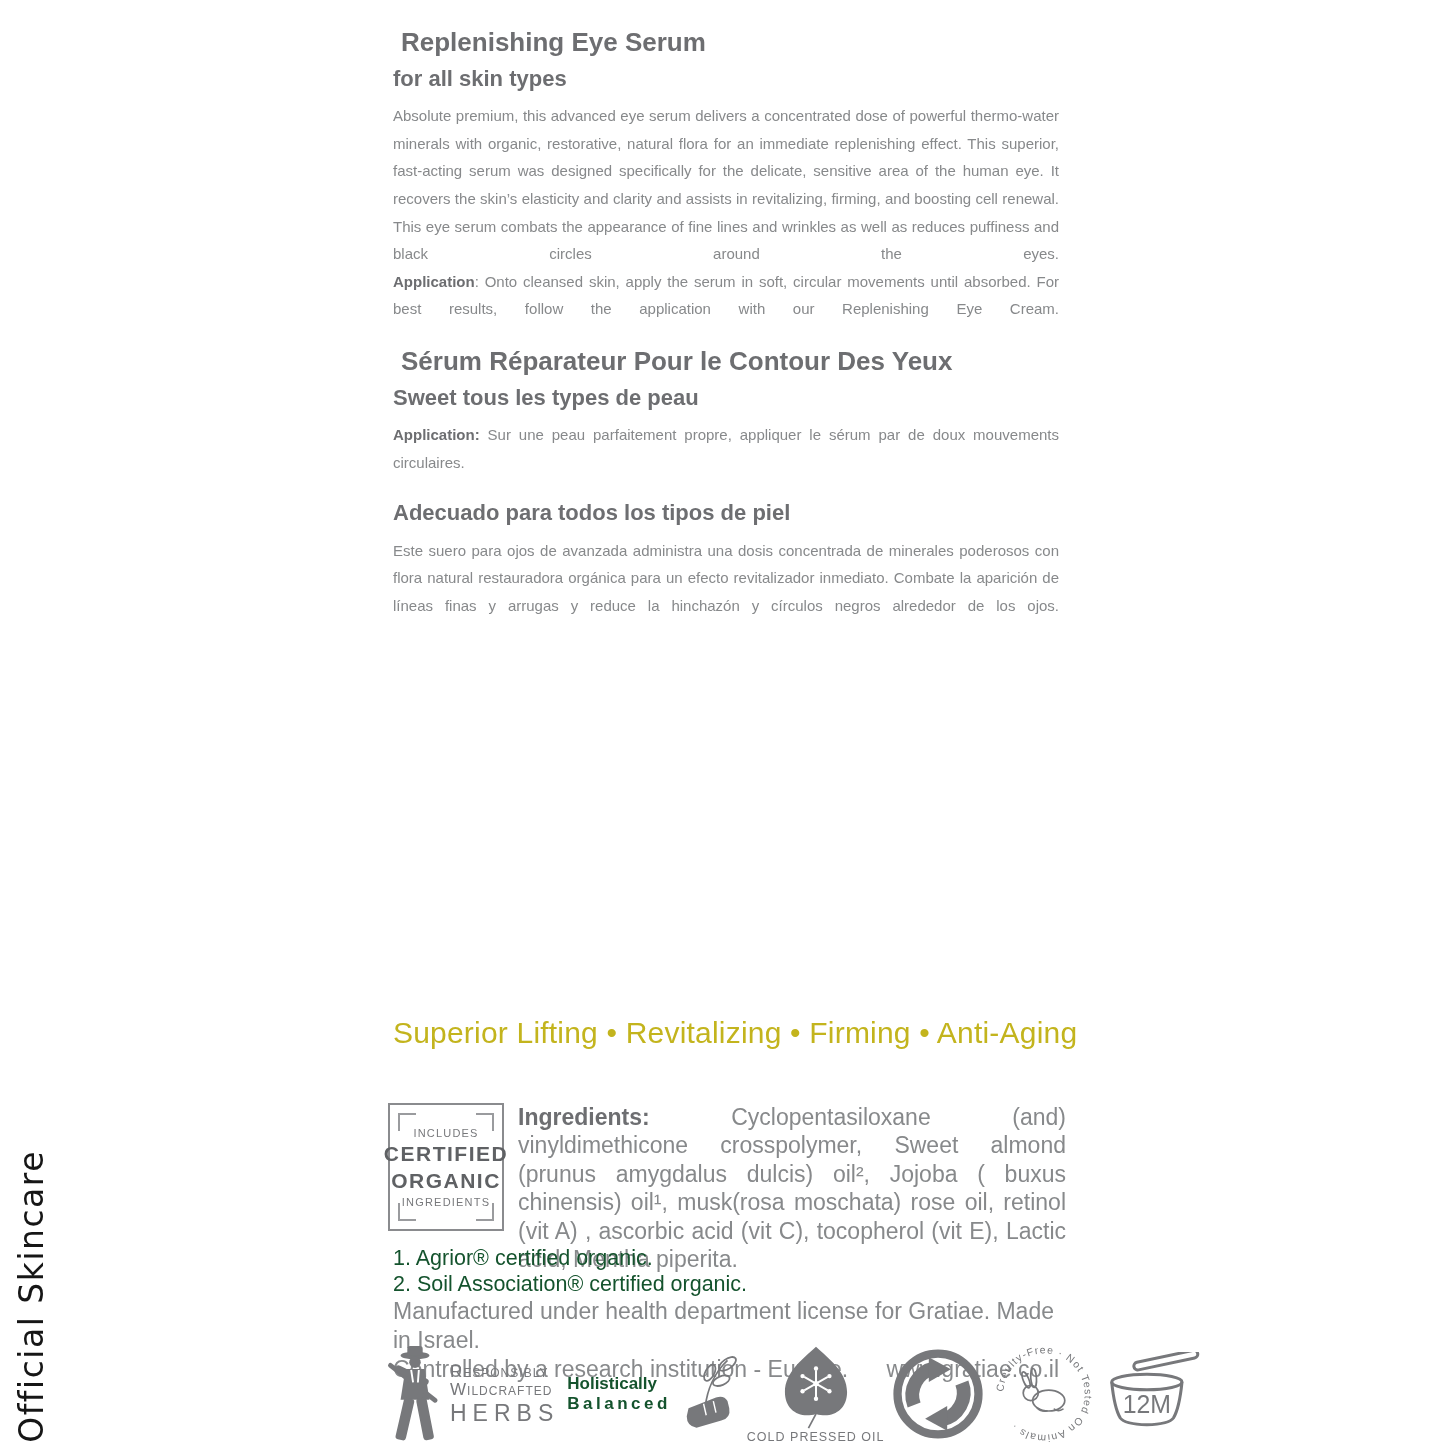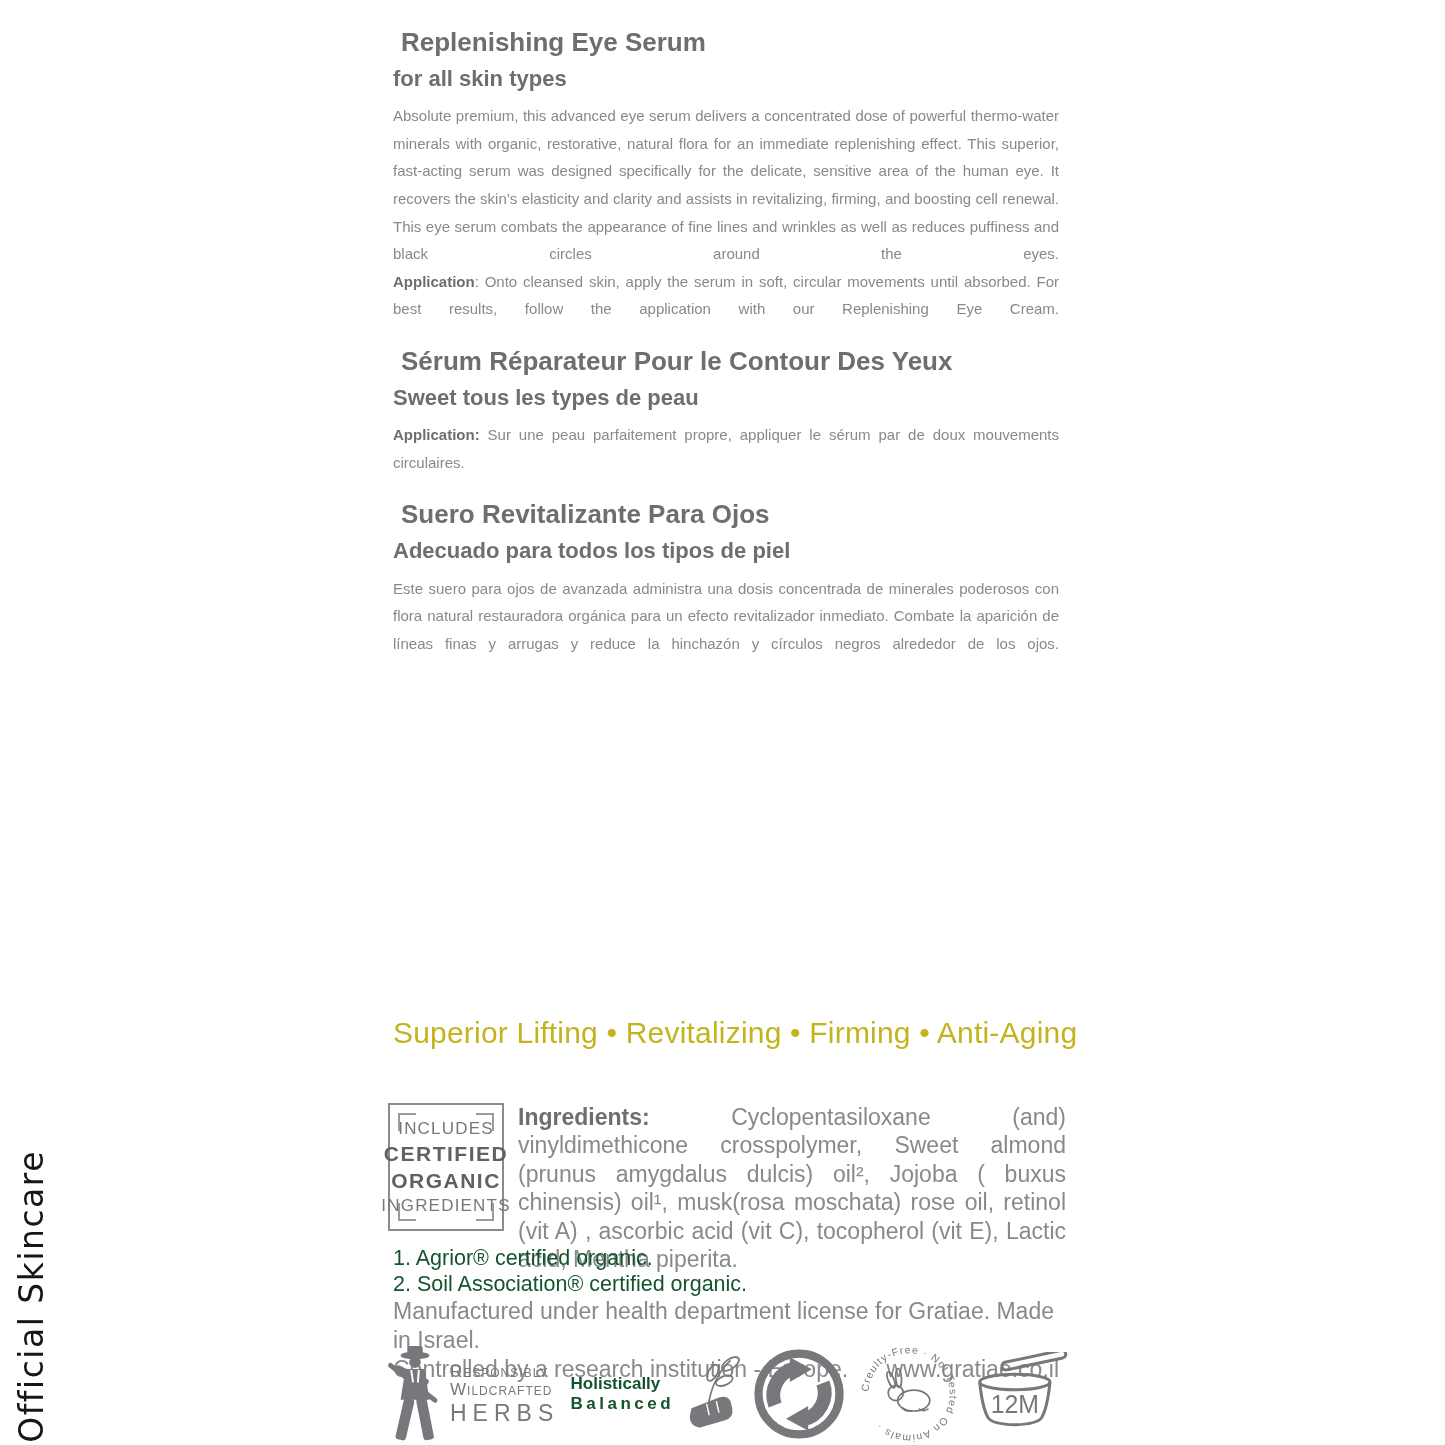--- a/index.html
+++ b/index.html
@@ -37,21 +37,21 @@
   }
   .badge-inner{
     position:relative;width:96px;height:108px;display:flex;flex-direction:column;
     align-items:center;justify-content:center;gap:3px;color:#6d6e71;
   }
   .badge-inner .corner{position:absolute;width:16px;height:16px;border-color:#9a9b9e;border-style:solid;border-width:0;}
   .corner.tl{top:0;left:0;border-top-width:2px;border-left-width:2px;}
   .corner.tr{top:0;right:0;border-top-width:2px;border-right-width:2px;}
   .corner.bl{bottom:0;left:0;border-bottom-width:2px;border-left-width:2px;}
   .corner.br{bottom:0;right:0;border-bottom-width:2px;border-right-width:2px;}
-  .badge-small{font-size:17px;letter-spacing:1.2px;color:#77787b;}
+  .badge-small{font-size:11px;letter-spacing:1.2px;color:#77787b;}
   .badge-big{font-size:21px;font-weight:600;letter-spacing:1.5px;color:#5f6164;}
   .ing-text{flex:1;font-size:23px;line-height:28.4px;margin:0;color:#87898b;}
   
   .footnotes{position:absolute;left:393px;top:1245px;width:666px;font-size:21.5px;line-height:26px;color:#14532d;}
   .footnotes div{margin:0;}
   .mfg{position:absolute;left:393px;top:1297px;width:666px;font-size:23px;line-height:29px;color:#87898b;}
   .mfg-line2{display:flex;justify-content:space-between;}
   
   .icons-row{
     position:absolute;left:386px;top:1344px;width:682px;height:100px;
@@ -83,21 +83,20 @@
       <p class="body jtext jlast app"><span class="lead">Application</span><span>: Onto cleansed skin, apply the serum in soft, circular movements until absorbed. For best results, follow the application with our Replenishing Eye Cream.</span></p>
     </section>
 
     <section class="lang">
       <h1 class="lang-title">Sérum Réparateur Pour le Contour Des Yeux</h1>
       <h2 class="lang-sub">Sweet tous les types de peau</h2>
       <p class="body jtext jlast app"><span class="lead">Application:</span><span> Sur une peau parfaitement propre, appliquer le sérum par de doux mouvements circulaires.</span></p>
     </section>
 
     <section class="lang">
-      <h1 class="lang-title">Suero Revitalizante Para Ojos</h1>
       <h2 class="lang-sub">Adecuado para todos los tipos de piel</h2>
       <p class="body jtext jlast">Este suero para ojos de avanzada administra una dosis concentrada de minerales poderosos con flora natural restauradora orgánica para un efecto revitalizador inmediato. Combate la aparición de líneas finas y arrugas y reduce la hinchazón y círculos negros alrededor de los ojos.</p>
     </section>
 
   </div>
 
   <div class="tagline">Superior Lifting • Revitalizing • Firming • Anti-Aging</div>
 
   <div class="ing-row">
     <div class="badge">
@@ -165,20 +164,41 @@
             <ellipse cx="57" cy="12" rx="11" ry="5.5" transform="rotate(-35 57 12)"></ellipse>
             <ellipse cx="37" cy="22" rx="10" ry="5" transform="rotate(-62 37 22)"></ellipse>
             <ellipse cx="50" cy="31" rx="10" ry="5" transform="rotate(-22 50 31)"></ellipse>
           </g>
           <path fill="#77787b" d="M13 62 L44 50 Q53 47 57 54 L59 62 Q61 73 50 76 L22 84 Q11 82 11 71 Z"></path>
           <path d="M30 57 L33 70 M41 54 L44 67" stroke="#ffffff" stroke-width="1.6" fill="none"></path>
         </svg>
       </span>
     </div>
 
+    <div class="coldpress">
+      <span>
+        <svg width="76" height="84" viewBox="0 0 90 100" aria-hidden="true">
+          <path fill="#77787b" d="M45 2 C30 16 8 32 8 56 C8 78 26 88 45 82 C64 88 82 78 82 56 C82 32 60 16 45 2 Z"></path>
+          <path d="M45 82 L36 99" stroke="#77787b" stroke-width="2" fill="none"></path>
+          <g stroke="#ffffff" stroke-width="2.4">
+            <path d="M45 30 L45 62 M31 38 L59 54 M31 54 L59 38"></path>
+          </g>
+          <g fill="#ffffff">
+            <circle cx="45" cy="46" r="3.2"></circle>
+            <circle cx="45" cy="28" r="2.6"></circle>
+              <circle cx="45" cy="64" r="2.6"></circle>
+            <circle cx="29" cy="37" r="2.6"></circle>
+              <circle cx="61" cy="55" r="2.6"></circle>
+            <circle cx="29" cy="55" r="2.6"></circle>
+              <circle cx="61" cy="37" r="2.6"></circle>
+          </g>
+        </svg>
+      </span>
+      <div class="coldpress-label">COLD PRESSED OIL</div>
+    </div>
 
     <span>
       <svg width="92" height="92" viewBox="0 0 100 100" aria-hidden="true">
         <circle cx="50" cy="50" r="44" fill="none" stroke="#77787b" stroke-width="9"></circle>
         <path d="M24 62 A 30 30 0 0 1 46 22" stroke="#77787b" stroke-width="15" fill="none"></path>
         <polygon points="40,10 64,23 40,37" fill="#77787b"></polygon>
         <path d="M76 38 A 30 30 0 0 1 54 78" stroke="#77787b" stroke-width="15" fill="none"></path>
         <polygon points="60,63 36,77 60,90" fill="#77787b"></polygon>
       </svg>
     </span>

